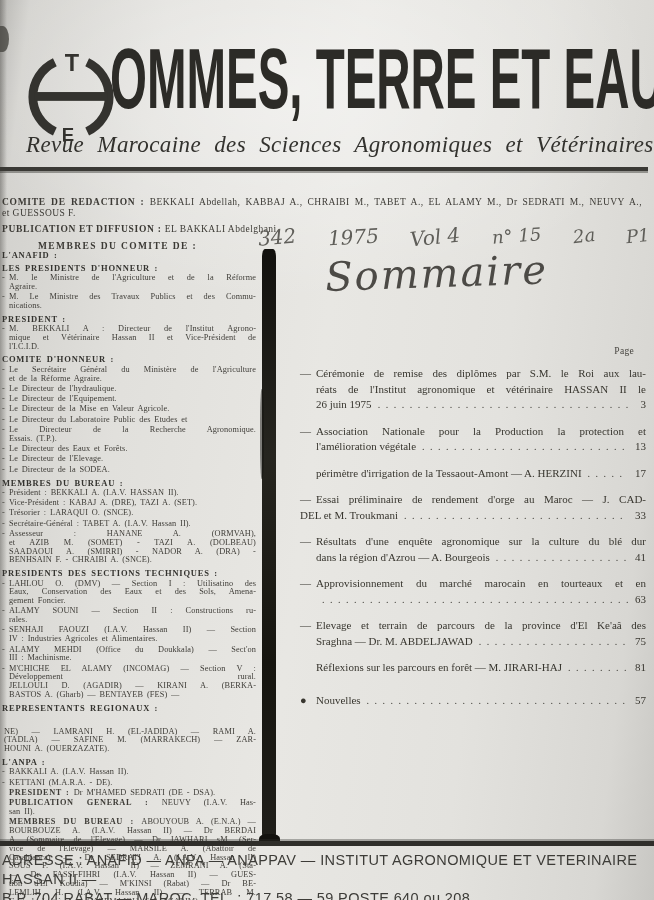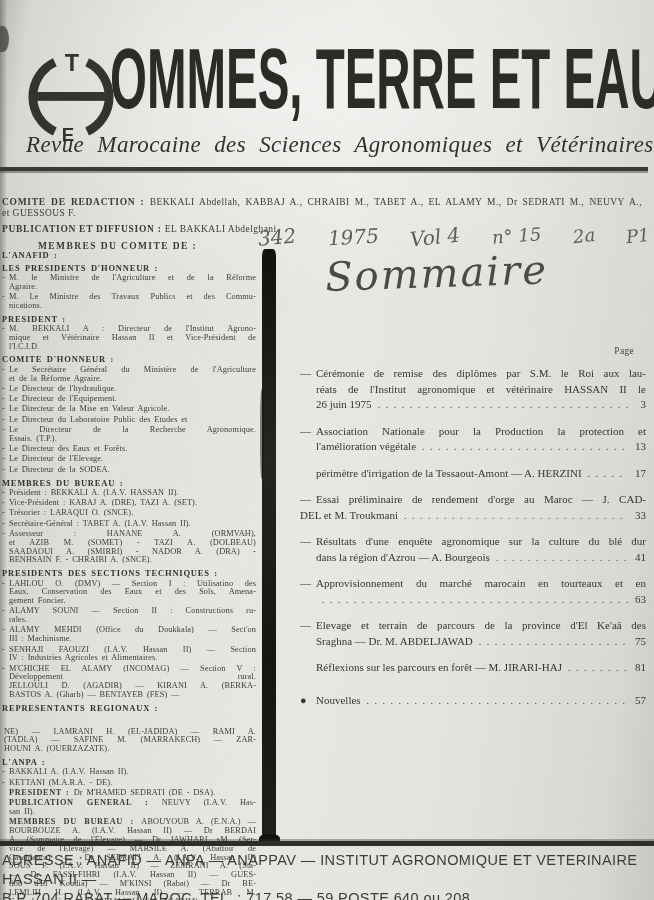--- a/index.html
+++ b/index.html
@@ -196,26 +196,26 @@
     <div class="lc-item">
       <div class="lc-line just"><span class="lc-dash">-</span>LAHLOU O. (DMV) — Section I : Utilisatino des</div>
       <div class="lc-line just">Eaux, Conservation des Eaux et des Sols, Amena-</div>
       <div class="lc-line">gement Foncier.</div>
     </div>
     <div class="lc-item">
       <div class="lc-line just"><span class="lc-dash">-</span>ALAMY SOUNI — Section II : Constructions ru-</div>
       <div class="lc-line">rales.</div>
     </div>
     <div class="lc-item">
+      <div class="lc-line just"><span class="lc-dash">-</span>SENHAJI FAOUZI (I.A.V. Hassan II) — Section</div>
+      <div class="lc-line">IV : Industries Agricoles et Alimentaires.</div>
+    </div>
+    <div class="lc-item">
       <div class="lc-line just"><span class="lc-dash">-</span>ALAMY MEHDI (Office du Doukkala) — Sect'on</div>
       <div class="lc-line">III : Machinisme.</div>
-    </div>
-    <div class="lc-item">
-      <div class="lc-line just"><span class="lc-dash">-</span>SENHAJI FAOUZI (I.A.V. Hassan II) — Section</div>
-      <div class="lc-line">IV : Industries Agricoles et Alimentaires.</div>
     </div>
     <div class="lc-item">
       <div class="lc-line just"><span class="lc-dash">-</span>M'CHICHE EL ALAMY (INCOMAG) — Section V :</div>
       <div class="lc-line just">Développement rural.</div>
       <div class="lc-line just">JELLOULI D. (AGADIR) — KIRANI A. (BERKA-</div>
       <div class="lc-line">BASTOS A. (Gharb) — BENTAYEB (FES) —</div>
     </div>
     <div class="lc-h">REPRESENTANTS REGIONAUX :</div>
     <div class="lc-para">
       <div class="lc-line just">NE) — LAMRANI H. (EL-JADIDA) — RAMI A.</div>

